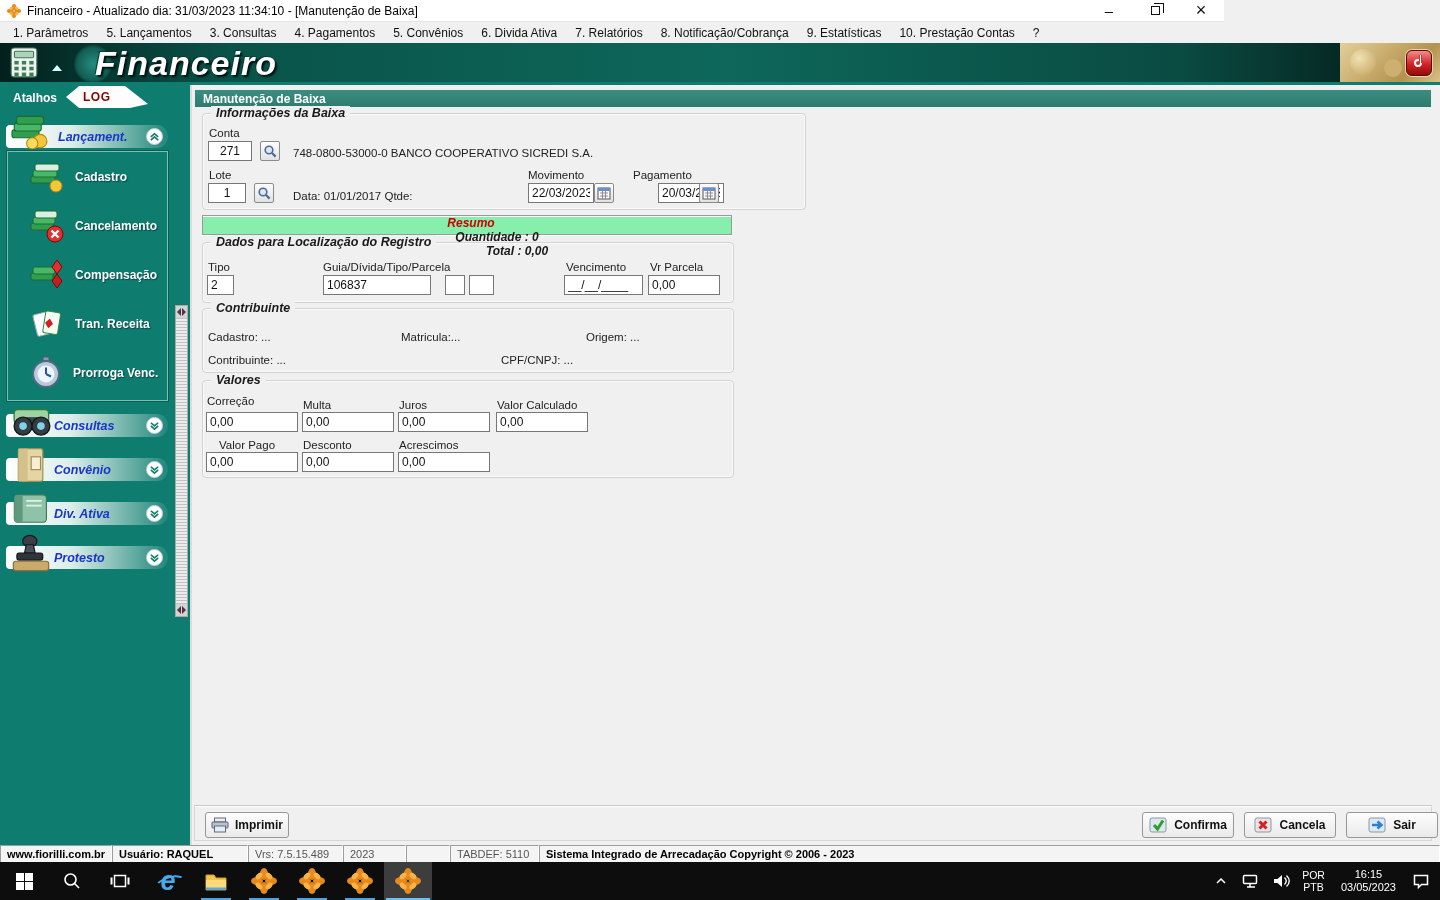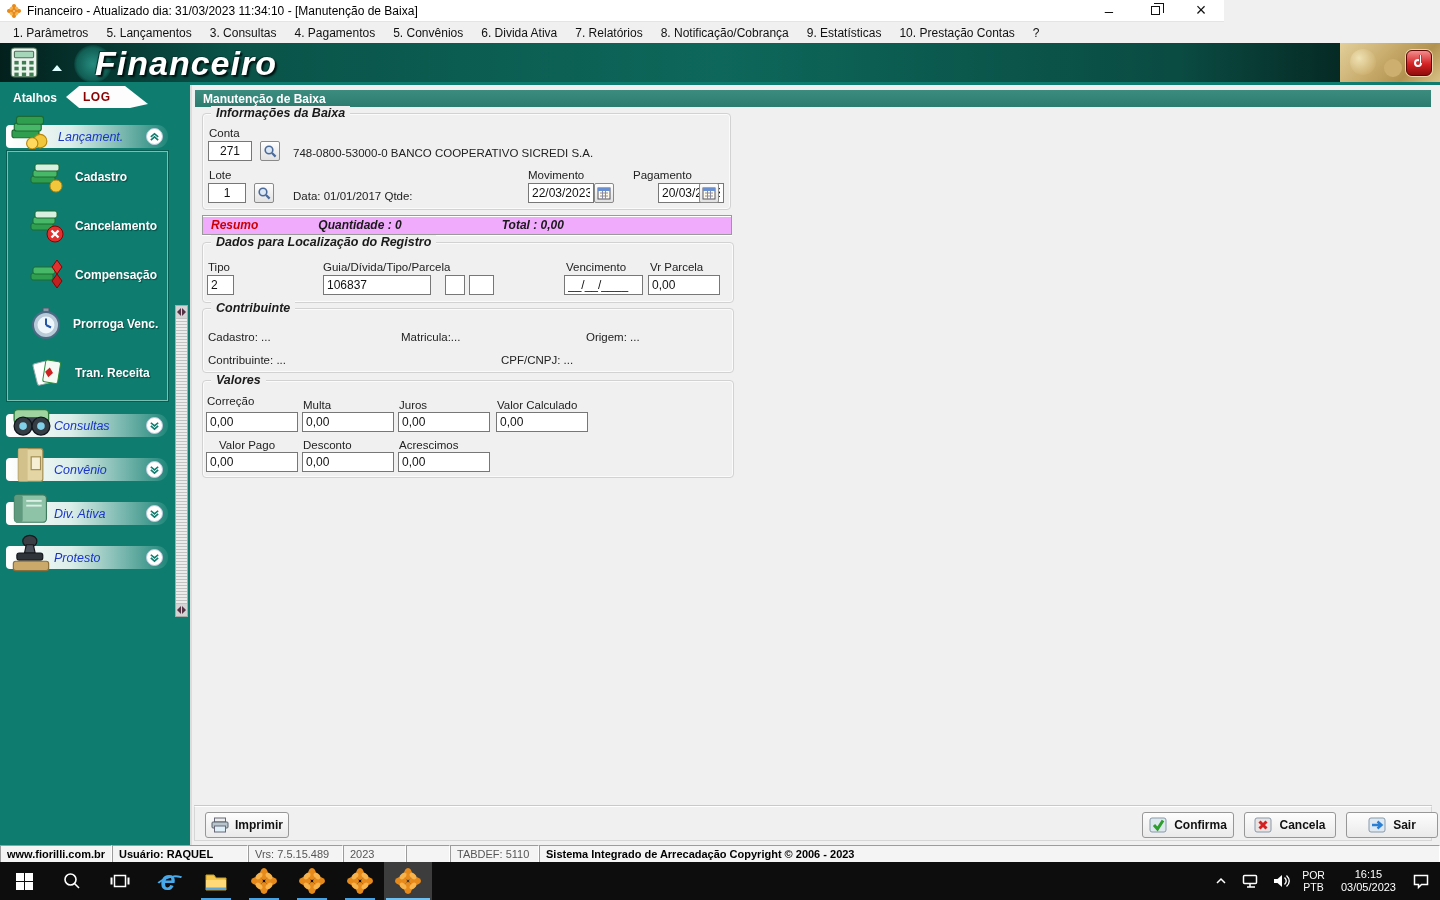--- a/index.html
+++ b/index.html
@@ -51,21 +51,21 @@
   
   .sidebar { position:absolute; left:0; top:85px; width:190px; height:760px; background:#0e7c6f; }
   .atalhos { position:absolute; left:13px; top:6px; font-size:12px; font-weight:bold; color:#fff; }
   .log-flag { position:absolute; left:66px; top:1px; width:82px; height:22px; background:#fdfdfd;
               clip-path:polygon(0 50%, 16% 0, 72% 0, 100% 82%, 78% 100%, 16% 100%);
               display:flex; align-items:center; }
   .log-flag span { margin-left:17px; font-size:12px; font-weight:bold; color:#8b0000; letter-spacing:.5px; }
   .grp-bar { position:absolute; left:6px; width:162px; height:23px; border-radius:4px 11px 11px 4px;
              background:linear-gradient(90deg,#ffffff 0%,#dceee9 40%,rgba(230,245,240,.45) 75%,rgba(255,255,255,.08) 100%);
              display:flex; align-items:center; }
-  .grp-label { font-size:12.5px; font-weight:normal; color:#1a35c8; font-style:italic; }
+  .grp-label { font-size:12.5px; font-weight:bold; color:#1a35c8; font-style:italic; }
   .chev { position:absolute; right:5px; top:3px; width:17px; height:17px; border-radius:50%; background:#fff;
           border:1px solid #bcd; display:flex; align-items:center; justify-content:center; }
   .bar-lanc { top:40px; }
   .bar-lanc .grp-label { margin-left:52px; }
   .lanc-ico { position:absolute; left:8px; top:28px; z-index:2; }
   .items-box { position:absolute; left:7px; top:66px; width:161px; height:250px;
                border:1px solid #79c0b2; outline:1px solid #0a5d53; }
   .nav-item { height:49px; display:flex; align-items:center; padding-left:20px; }
   .nav-item svg { flex:0 0 auto; }
   .nav-label { margin-left:9px; font-size:12px; font-weight:bold; color:#fff; text-shadow:1px 1px 1px #064a42; }
@@ -85,32 +85,32 @@
   
   .main { position:absolute; left:190px; top:85px; width:1250px; height:760px; background:#f0f0f0;
           border-left:2px solid #dcdcdc; }
   .caption { position:absolute; left:2px; top:4px; right:8px; height:19px;
              background:linear-gradient(180deg,#3c8c80,#2c7c70); border:1px solid #e8f2f0;
              display:flex; align-items:center; }
   .caption span { margin-left:8px; font-size:12px; font-weight:bold; color:#fff; }
   .fs { position:absolute; border:1px solid #d2d2d2; border-radius:4px; box-shadow:inset 0 0 0 1px #fbfbfb; }
   .fs-legend { position:absolute; top:-8px; left:8px; background:#f0f0f0; padding:0 5px;
                font-size:12.5px; font-weight:bold; font-style:italic; color:#1a1a1a; }
-  .fs1 { left:10px; top:28px;  width:529px; height:97px; }
+  .fs1 { left:10px; top:28px;  width:604px; height:97px; }
   .fs2 { left:10px; top:157px; width:532px; height:61px; }
   .fs3 { left:10px; top:223px; width:532px; height:65px; }
   .fs4 { left:10px; top:295px; width:532px; height:98px; }
   .lbl { position:absolute; font-size:11.5px; color:#222; white-space:nowrap; }
   .txt { position:absolute; font-size:11.5px; color:#222; white-space:nowrap; }
   input.fld { position:absolute; height:20px; border:1px solid #777; background:#fff; font-size:12px;
               font-family:inherit; padding:0 3px; color:#111; }
   .sq-btn { position:absolute; width:20px; height:20px; background:linear-gradient(#fefefe,#e2e2e2);
             border:1px solid #8a8a8a; border-radius:2px; display:flex; align-items:center; justify-content:center; padding:0; }
-  .resumo { position:absolute; left:10px; top:130px; width:530px; height:20px; background:#f0abfc;
-            border:1px solid #9a9a9a; box-shadow:0 1px 0 #fff, inset 0 1px 0 #fff; display:flex; align-items:center; }
+  .resumo { position:absolute; left:10px; top:130px; width:530px; height:20px; background:#86efac;
+            border:1px solid #9a9a9a; box-shadow:0 1px 0 #fff, inset 0 1px 0 #fff; display:flex; align-items:center;flex-direction:column; }
   .resumo b { font-size:12px; font-style:italic; }
   .r-lbl { color:#cc0000; margin-left:8px; }
   .r-qtd { color:#1a1a1a; margin-left:60px; }
   .r-tot { color:#1a1a1a; margin-left:100px; }
 
   .btnbar { position:absolute; left:2px; right:8px; top:721px; height:35px; background:#f0f0f0;
             border:1px solid #d6d6d6; border-top:1px solid #fff; box-shadow:0 -1px 0 #c9c9c9; }
   .pbtn { position:absolute; top:5px; height:26px; background:linear-gradient(#fdfdfd,#eaeaea);
           border:1px solid #979797; border-radius:3px; display:flex; align-items:center; justify-content:center;
           gap:6px; font-size:12px; font-weight:bold; color:#111; font-family:inherit; }
@@ -284,42 +284,42 @@
             <rect x="2" y="15" width="22" height="7" rx="2" fill="#2f9e4f" stroke="#1c6b33"></rect>
             <rect x="4" y="9" width="22" height="7" rx="2" fill="#46b868" stroke="#1c6b33"></rect>
             <path d="M28 2 l5 7 -5 7 -5 -7z" fill="#e03030" stroke="#8b0000"></path>
             <path d="M28 16 l5 7 -5 7 -5 -7z" fill="#c02020" stroke="#8b0000"></path>
           </svg>
         </span>
         <span class="nav-label">Compensação</span>
       </div>
       <div class="nav-item">
         <span>
-          <svg width="36" height="34" viewBox="0 0 34 34">
-            <rect x="14" y="1" width="6" height="4" fill="#8a9aab" stroke="#4d5d6e"></rect>
-            <circle cx="17" cy="18" r="13" fill="#b9cbd8" stroke="#4d6a85" stroke-width="2"></circle>
-            <circle cx="17" cy="18" r="8.5" fill="#eef6fb"></circle>
-            <path d="M17 18 L17 11.5 M17 18 L22 20.5" stroke="#2255aa" stroke-width="2" fill="none"></path>
-          </svg>
-        </span>
-        <span class="nav-label">Prorroga Venc.</span>
-      </div>
-      <div class="nav-item">
-        <span>
           <svg width="38" height="34" viewBox="0 0 36 34">
             <g transform="rotate(-14 14 17)">
                 <rect x="6" y="6" width="15" height="22" rx="2" fill="#fff" stroke="#9aa"></rect>
               </g>
             <g transform="rotate(9 24 17)">
                 <rect x="15" y="5" width="15" height="22" rx="2" fill="#f4fbf4" stroke="#2e8b3a"></rect>
               <path d="M20 12 l4 5 -4 5 -4 -5z" fill="#d02020"></path>
               </g>
           </svg>
         </span>
         <span class="nav-label">Tran. Receita</span>
+      </div>
+      <div class="nav-item">
+        <span>
+          <svg width="36" height="34" viewBox="0 0 34 34">
+            <rect x="14" y="1" width="6" height="4" fill="#8a9aab" stroke="#4d5d6e"></rect>
+            <circle cx="17" cy="18" r="13" fill="#b9cbd8" stroke="#4d6a85" stroke-width="2"></circle>
+            <circle cx="17" cy="18" r="8.5" fill="#eef6fb"></circle>
+            <path d="M17 18 L17 11.5 M17 18 L22 20.5" stroke="#2255aa" stroke-width="2" fill="none"></path>
+          </svg>
+        </span>
+        <span class="nav-label">Prorroga Venc.</span>
       </div>
     </div>
 
     <div class="grp-bar cgrp g1">
       <span class="grp-icon">
         <svg width="46" height="40" viewBox="0 0 36 30">
           <rect x="4" y="6" width="27" height="11" rx="3" fill="#9fd3a0" stroke="#2d7a3a"></rect>
           <rect x="14" y="12" width="8" height="7" fill="#39424c"></rect>
           <circle cx="11" cy="19" r="7" fill="#343c44" stroke="#10161c"></circle>
           <circle cx="25" cy="19" r="7" fill="#343c44" stroke="#10161c"></circle>

